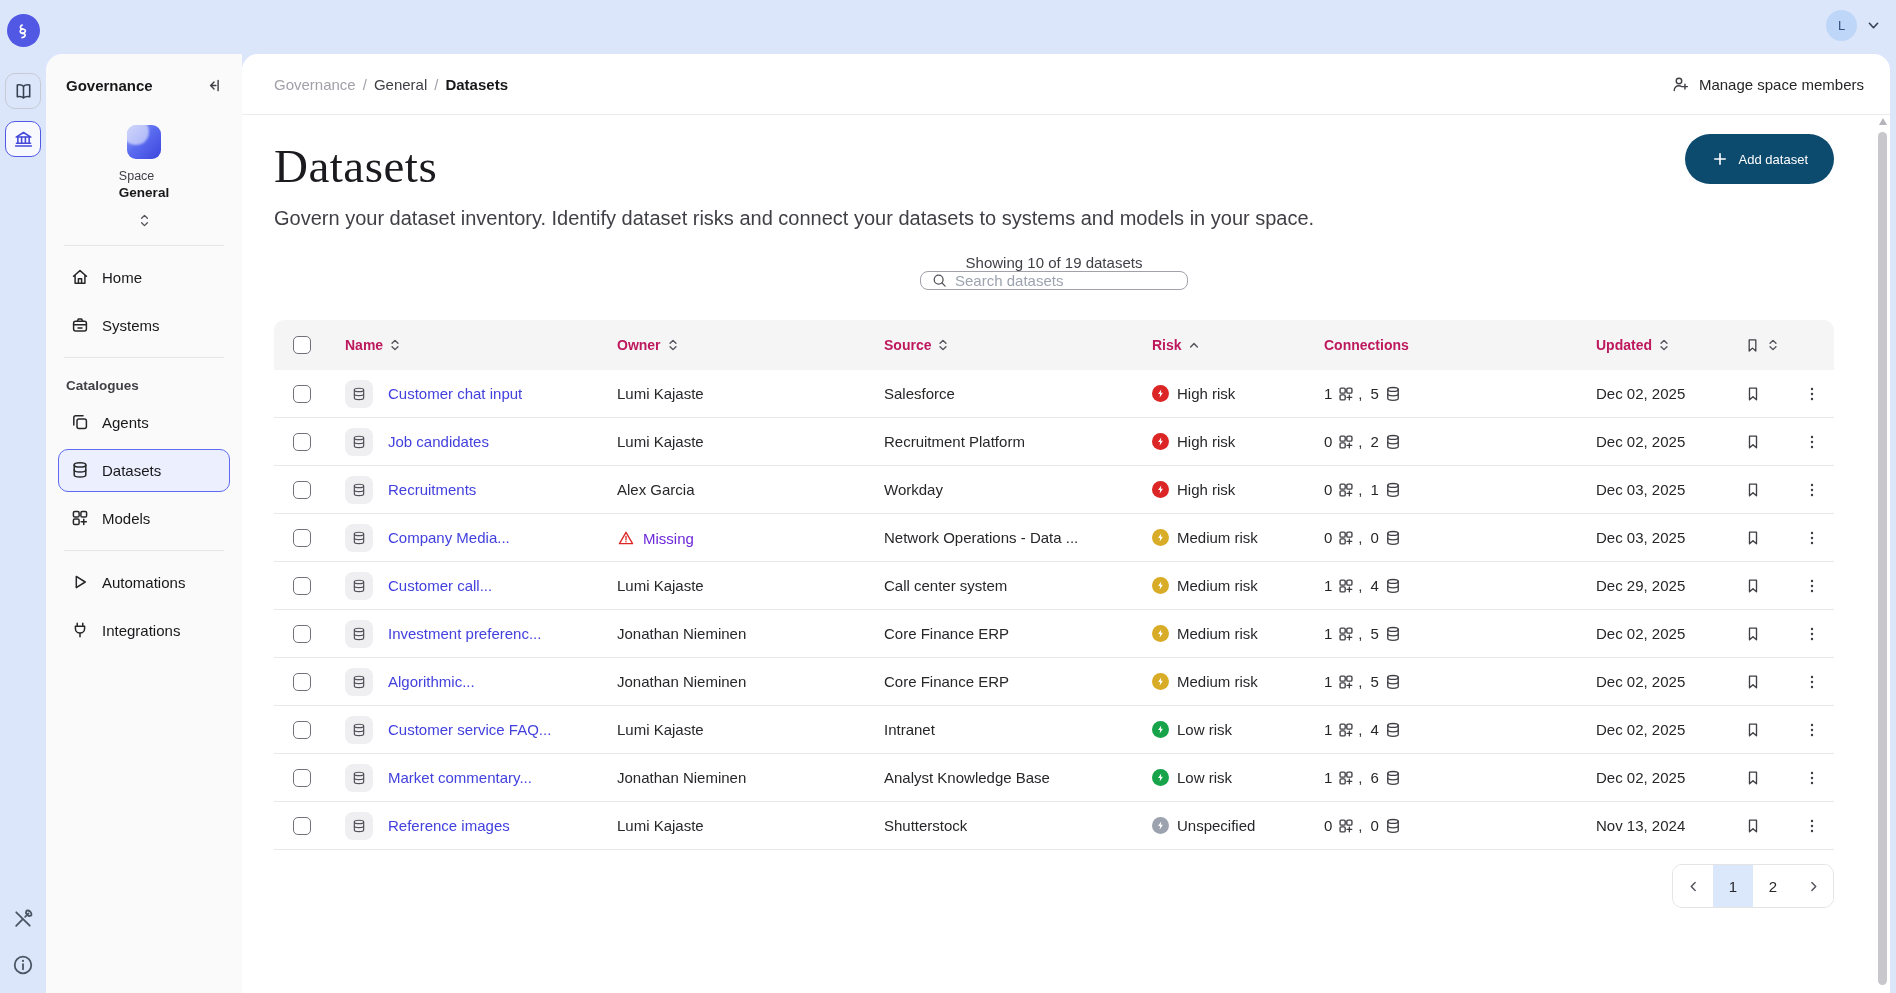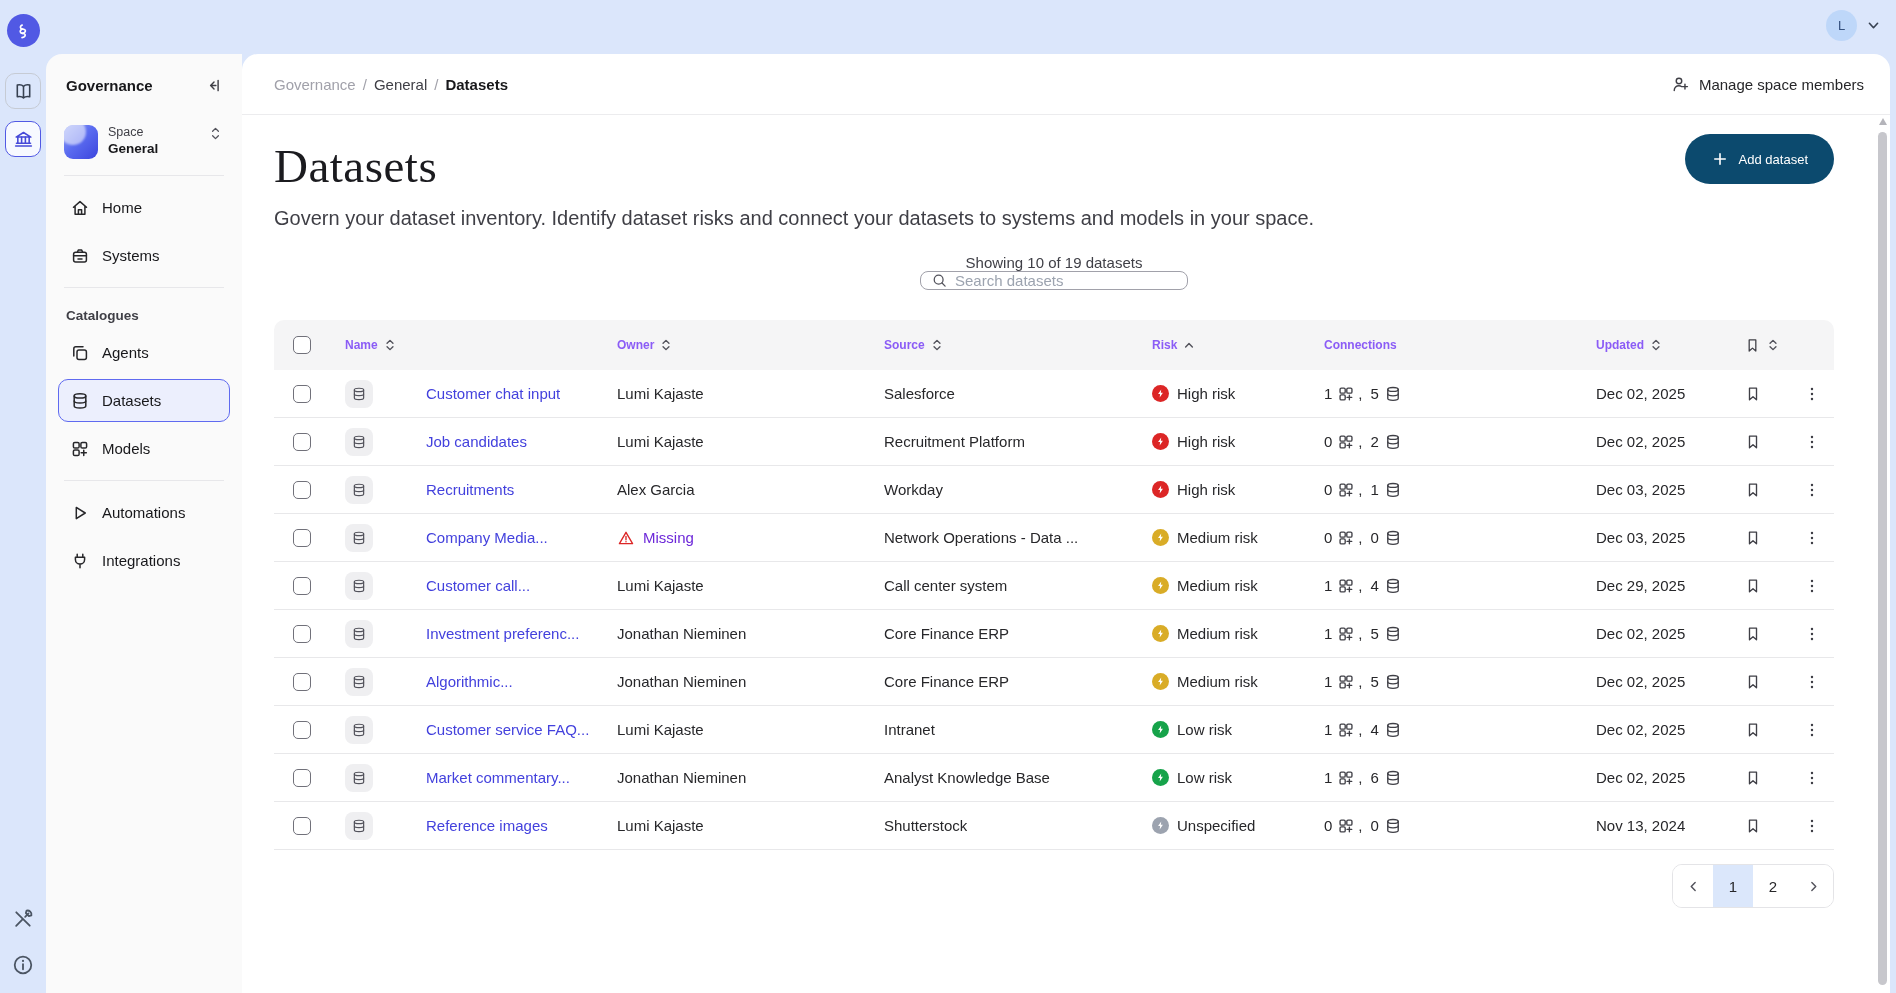--- a/index.html
+++ b/index.html
@@ -30,21 +30,21 @@
   .avatar-caret { width:17px; height:17px; color:#374151; cursor:pointer; }
 
   
   .app-panel { position:absolute; left:46px; top:54px; right:6px; bottom:0; display:flex; }
 
   
   .sidebar { width:196px; background:#fafafa; border-radius:16px 0 0 0; padding:22px 12px 12px; flex-shrink:0; }
   .sb-head { display:flex; align-items:center; justify-content:space-between; padding:0 8px; margin-bottom:30px; }
   .sb-title { font-size:15px; font-weight:700; color:#18181b; }
   .sb-collapse { width:19px; height:19px; color:#3f3f46; cursor:pointer; }
-  .space-row { display:flex; align-items:flex-start; gap:10px; padding:0 6px; margin-bottom:16px; cursor:pointer; }
+  .space-row { display:flex; align-items:center; gap:10px; padding:0 6px; margin-bottom:16px; cursor:pointer;flex-direction:column; }
   .space-icon { width:34px; height:34px; border-radius:9px; background:linear-gradient(135deg,#93a5f6 0%,#5b6cf0 45%,#3c45dd 100%); position:relative; overflow:hidden; flex-shrink:0; }
   .space-icon::after { content:""; position:absolute; left:-4px; top:-6px; width:26px; height:26px; border-radius:50%; background:rgba(255,255,255,.55); filter:blur(1px); }
   .space-text { flex:1; line-height:1.25; }
   .space-label { font-size:12.5px; color:#3f3f46; }
   .space-name { font-size:13.5px; font-weight:700; color:#18181b; }
   .space-expand { width:17px; height:17px; color:#52525b; }
   .sb-div { border:none; border-top:1px solid #e7e7ea; margin:10px 6px; }
   .sb-item { height:43px; display:flex; align-items:center; gap:12px; padding:0 11px; border-radius:10px; font-size:15px; color:#18181b; cursor:pointer; margin-bottom:5px; border:1px solid transparent; }
   .sb-item .icon { width:20px; height:20px; color:#27272a; }
   .sb-item.active { background:#eceffd; border:1.5px solid #5f6af0; }
@@ -70,33 +70,33 @@
   .controls { display:flex; align-items:center; justify-content:space-between; margin-top:24px; height:34px;flex-direction:column; }
   .showing { font-size:15px; color:#3f3f46; }
   .search-box { width:268px; height:34px; border:1px solid #a1a1aa; border-radius:8px; display:flex; align-items:center; padding:0 10px; gap:7px; background:#fff; }
   .search-box .icon { width:17px; height:17px; color:#52525b; flex-shrink:0; }
   .search-box input { border:none; outline:none; flex:1; font-size:15px; color:#18181b; font-family:inherit; background:transparent; }
   .search-box input::placeholder { color:#9ca3af; }
 
   
   .table { margin-top:32px; width:1560px; }
   .thead, .trow { display:grid; grid-template-columns:56px 287px 267px 268px 172px 272px 148px 46px 44px; align-items:center; }
-  .thead { height:50px; background:#f5f5f6; border-radius:10px 10px 0 0; font-size:12px; font-weight:700; color:#8b5cf6; }
+  .thead { height:50px; background:#f5f5f6; border-radius:10px 10px 0 0; font-size:14px; font-weight:700; color:#be185d; }
   .trow { height:48px; border-bottom:1px solid #e8e8ea; font-size:15px; color:#27272a; }
   .cell { display:flex; align-items:center; min-width:0; }
   .h-name { padding-left:15px; }
   .hcell { display:flex; align-items:center; gap:5px; cursor:pointer; }
   .sort { width:14px; height:14px; color:#52525b; }
   .checkbox { width:18px; height:18px; border:1.5px solid #71717a; border-radius:5px; background:#fff; display:inline-block; cursor:pointer; }
   .c-check { padding-left:19px; }
   .c-name { padding-left:15px; gap:15px; }
   .ds-chip { width:28px; height:28px; border-radius:8px; background:#efeff1; display:flex; align-items:center; justify-content:center; color:#52525b; flex-shrink:0; }
   .ds-chip .icon { width:16px; height:16px; }
-  .ds-link { color:#4341dd; text-decoration:none; white-space:nowrap; overflow:hidden; text-overflow:ellipsis; cursor:pointer;margin-left:38px; }
-  .c-owner { gap:8px; }
+  .ds-link { color:#4341dd; text-decoration:none; white-space:nowrap; overflow:hidden; text-overflow:ellipsis; cursor:pointer; }
+  .c-owner { gap:8px;align-items:flex-end; }
   .c-owner.missing { color:#6d28d9; }
   .c-owner .warn { width:18px; height:18px; color:#dc2626; }
   .c-source span { white-space:nowrap; overflow:hidden; text-overflow:ellipsis; }
   .c-risk { gap:8px; }
   .badge { width:17px; height:17px; border-radius:50%; display:inline-flex; align-items:center; justify-content:center; color:#fff; flex-shrink:0; }
   .badge .icon { width:11px; height:11px; }
   .c-conn { gap:3px; color:#27272a; }
   .c-conn .icon { width:18px; height:18px; color:#3f3f46; margin-left:2px; }
   .c-conn .comma { margin-right:5px; }
   .icon-btn { background:none; border:none; cursor:pointer; color:#3f3f46; display:inline-flex; padding:0; }

